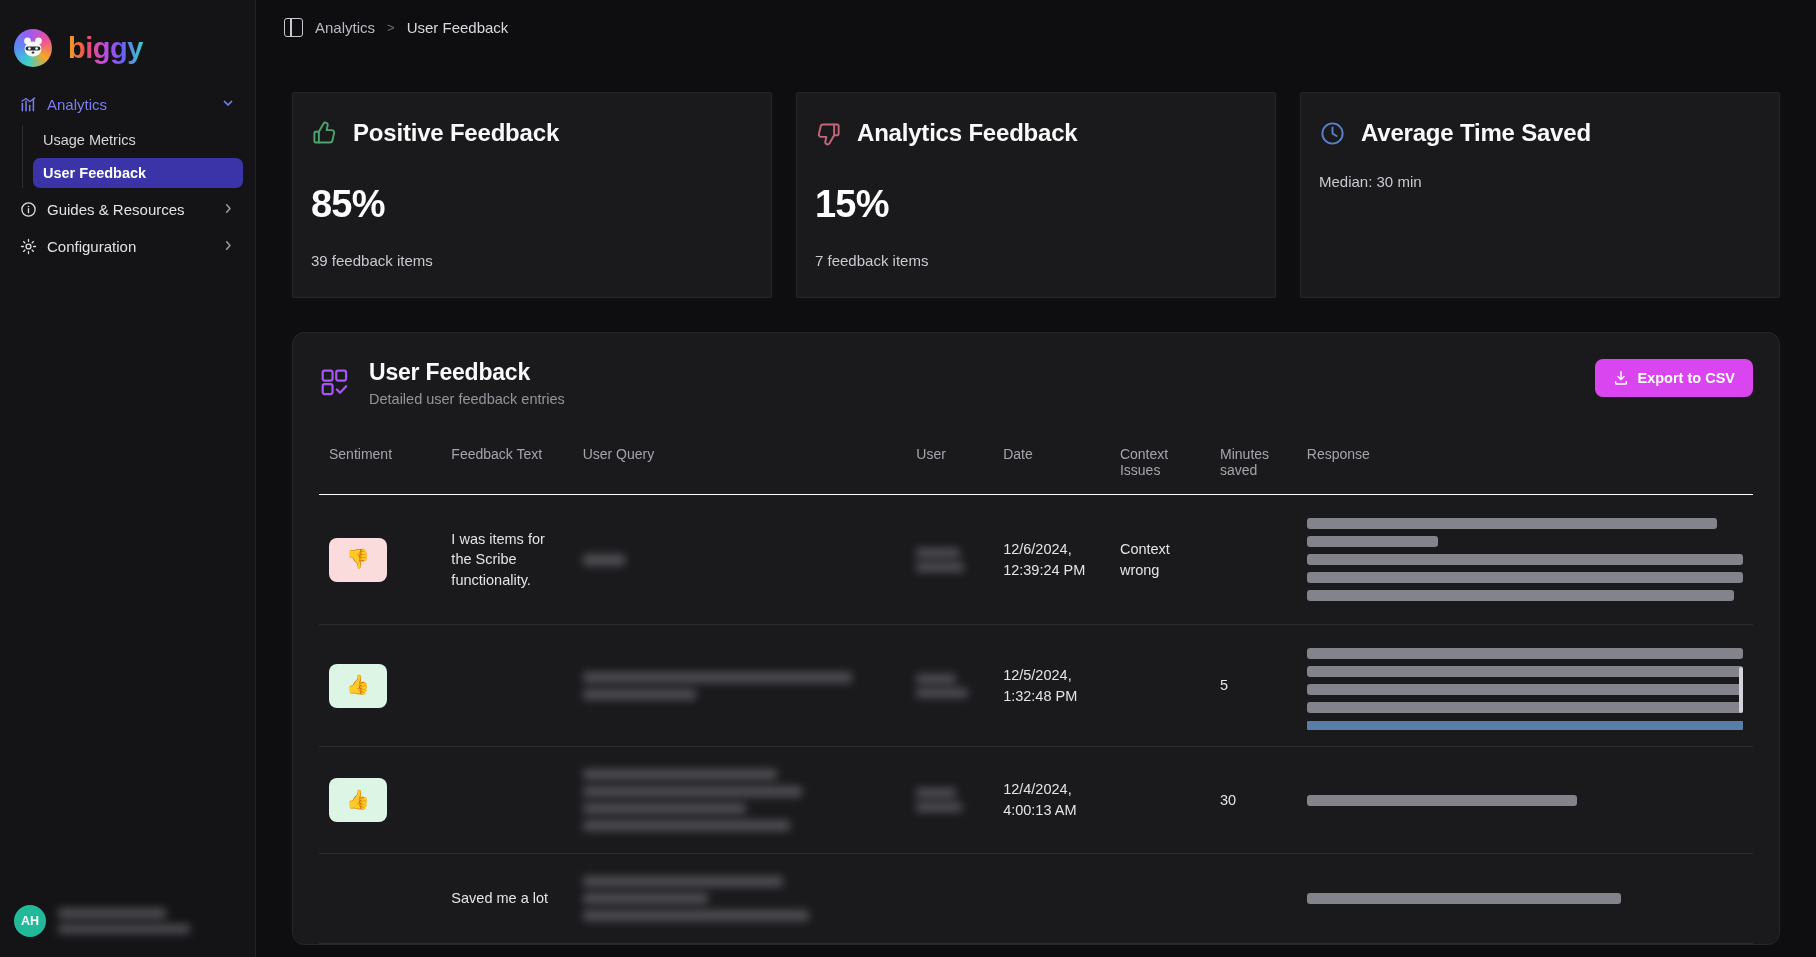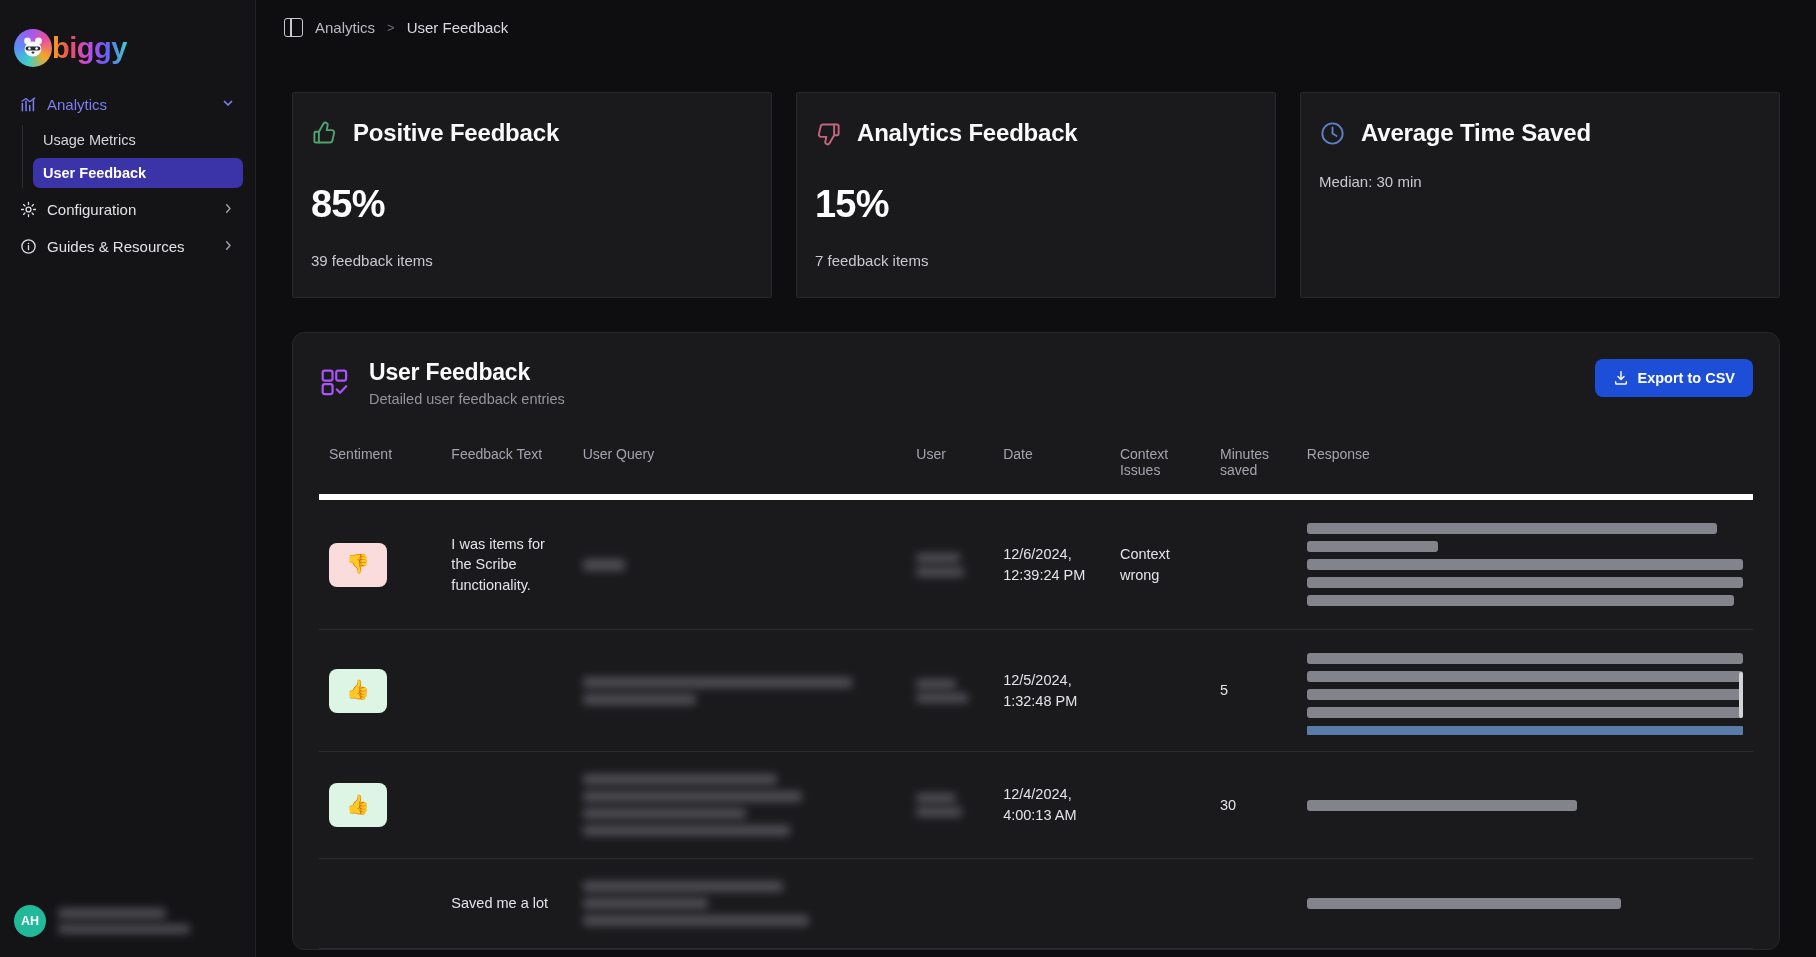--- a/index.html
+++ b/index.html
@@ -13,21 +13,21 @@
   .app { display: flex; width: 1816px; height: 957px; }
 
   
   .sidebar {
     width: 256px; height: 957px; flex: 0 0 256px;
     background: #141417;
     border-right: 1px solid #232327;
     display: flex; flex-direction: column;
     position: relative;
   }
-  .brand { display: flex; align-items: center; gap: 0; padding: 22px 0 0 14px; height: 74px; }
+  .brand { display: flex; align-items: center; gap: 16px; padding: 22px 0 0 14px; height: 74px; }
   .brand-logo {
     width: 38px; height: 38px; border-radius: 50%;
     background: conic-gradient(from 200deg, #3ad1c8, #5b8cf5, #9b5cf6, #e94fa0, #f5a623, #3ad1c8);
     display: flex; align-items: center; justify-content: center;
     position: relative; flex: 0 0 38px;
   }
   .brand-logo svg { display:block; }
   .brand-name {
     font-size: 29px; font-weight: 700; letter-spacing: -0.5px;
     background: linear-gradient(90deg,#f5a623 0%,#ef4f4f 22%,#c44ce0 48%,#6a5cf6 72%,#3ad1c8 100%);
@@ -96,29 +96,29 @@
   .panel {
     margin-top: 34px; background: #1a1a1d; border: 1px solid #27272b;
     border-radius: 12px; padding: 26px 26px 0 26px;
   }
   .panel-head { display: flex; align-items: flex-start; }
   .panel-head-left { display: flex; align-items: center; gap: 18px; }
   .panel-title { font-size: 23px; font-weight: 700; color: #fafafa; letter-spacing: -0.2px; }
   .panel-desc { font-size: 14.5px; color: #93939c; margin-top: 5px; }
   .export-btn {
     margin-left: auto; display: flex; align-items: center; gap: 9px;
-    background: #1d4ed8; color: #fff; border: none; border-radius: 8px;
+    background: #d946ef; color: #fff; border: none; border-radius: 8px;
     padding: 11px 18px; font-size: 14.5px; font-weight: 600; cursor: pointer;
     font-family: "Liberation Sans", sans-serif;
   }
 
   table.fb { width: 100%; border-collapse: collapse; margin-top: 25px; table-layout: fixed; }
   table.fb thead th {
     text-align: left; font-size: 14px; font-weight: 400; color: #a4a4ad;
-    padding: 14px 10px 16px 10px; border-bottom: 6px solid #ffffff;
+    padding: 14px 10px 16px 10px; border-bottom: 1px solid #ffffff;
     vertical-align: top;
   }
   table.fb tbody td {
     padding: 16px 10px; border-bottom: 1px solid #2c2c31;
     font-size: 14.5px; color: #e3e3e8; vertical-align: middle; line-height: 1.42;
   }
   .col-sent  { width: 110px; }
   .col-fb    { width: 118px; }
   .col-query { width: 300px; }
   .col-user  { width: 78px; }
@@ -181,41 +181,41 @@
       </div>
 
       <div class="nav-sub">
         <a class="nav-sub-item">Usage Metrics</a>
         <a class="nav-sub-item active">User Feedback</a>
       </div>
 
       <div class="nav-item">
         <span class="icon">
           <svg width="17" height="17" viewBox="0 0 18 18" fill="none" stroke="#dcdce2" stroke-width="1.4">
-            <circle cx="9" cy="9" r="2.6"></circle>
-            <path d="M9 1.6v2M9 14.4v2M1.6 9h2M14.4 9h2M3.8 3.8l1.4 1.4M12.8 12.8l1.4 1.4M14.2 3.8l-1.4 1.4M5.2 12.8l-1.4 1.4" stroke-linecap="round"></path>
+            <circle cx="9" cy="9" r="7"></circle>
+              <path d="M9 8.2v4.2" stroke-linecap="round"></path>
+              <circle cx="9" cy="5.8" r=".85" fill="#dcdce2" stroke="none"></circle>
           </svg>
         </span>
-        <span>Configuration</span>
+        <span>Guides &amp; Resources</span>
         <span class="chev-r">
           <svg width="13" height="13" viewBox="0 0 14 14" fill="none" stroke="#9a9aa3" stroke-width="1.7" stroke-linecap="round" stroke-linejoin="round">
               <path d="M5 3l3.6 4L5 11"></path>
             </svg>
         </span>
       </div>
 
       <div class="nav-item">
         <span class="icon">
           <svg width="17" height="17" viewBox="0 0 18 18" fill="none" stroke="#dcdce2" stroke-width="1.4">
-            <circle cx="9" cy="9" r="7"></circle>
-              <path d="M9 8.2v4.2" stroke-linecap="round"></path>
-              <circle cx="9" cy="5.8" r=".85" fill="#dcdce2" stroke="none"></circle>
+            <circle cx="9" cy="9" r="2.6"></circle>
+            <path d="M9 1.6v2M9 14.4v2M1.6 9h2M14.4 9h2M3.8 3.8l1.4 1.4M12.8 12.8l1.4 1.4M14.2 3.8l-1.4 1.4M5.2 12.8l-1.4 1.4" stroke-linecap="round"></path>
           </svg>
         </span>
-        <span>Guides &amp; Resources</span>
+        <span>Configuration</span>
         <span class="chev-r">
           <svg width="13" height="13" viewBox="0 0 14 14" fill="none" stroke="#9a9aa3" stroke-width="1.7" stroke-linecap="round" stroke-linejoin="round">
               <path d="M5 3l3.6 4L5 11"></path>
             </svg>
         </span>
       </div>
 
     </nav>
 
     <div class="sidebar-footer">

